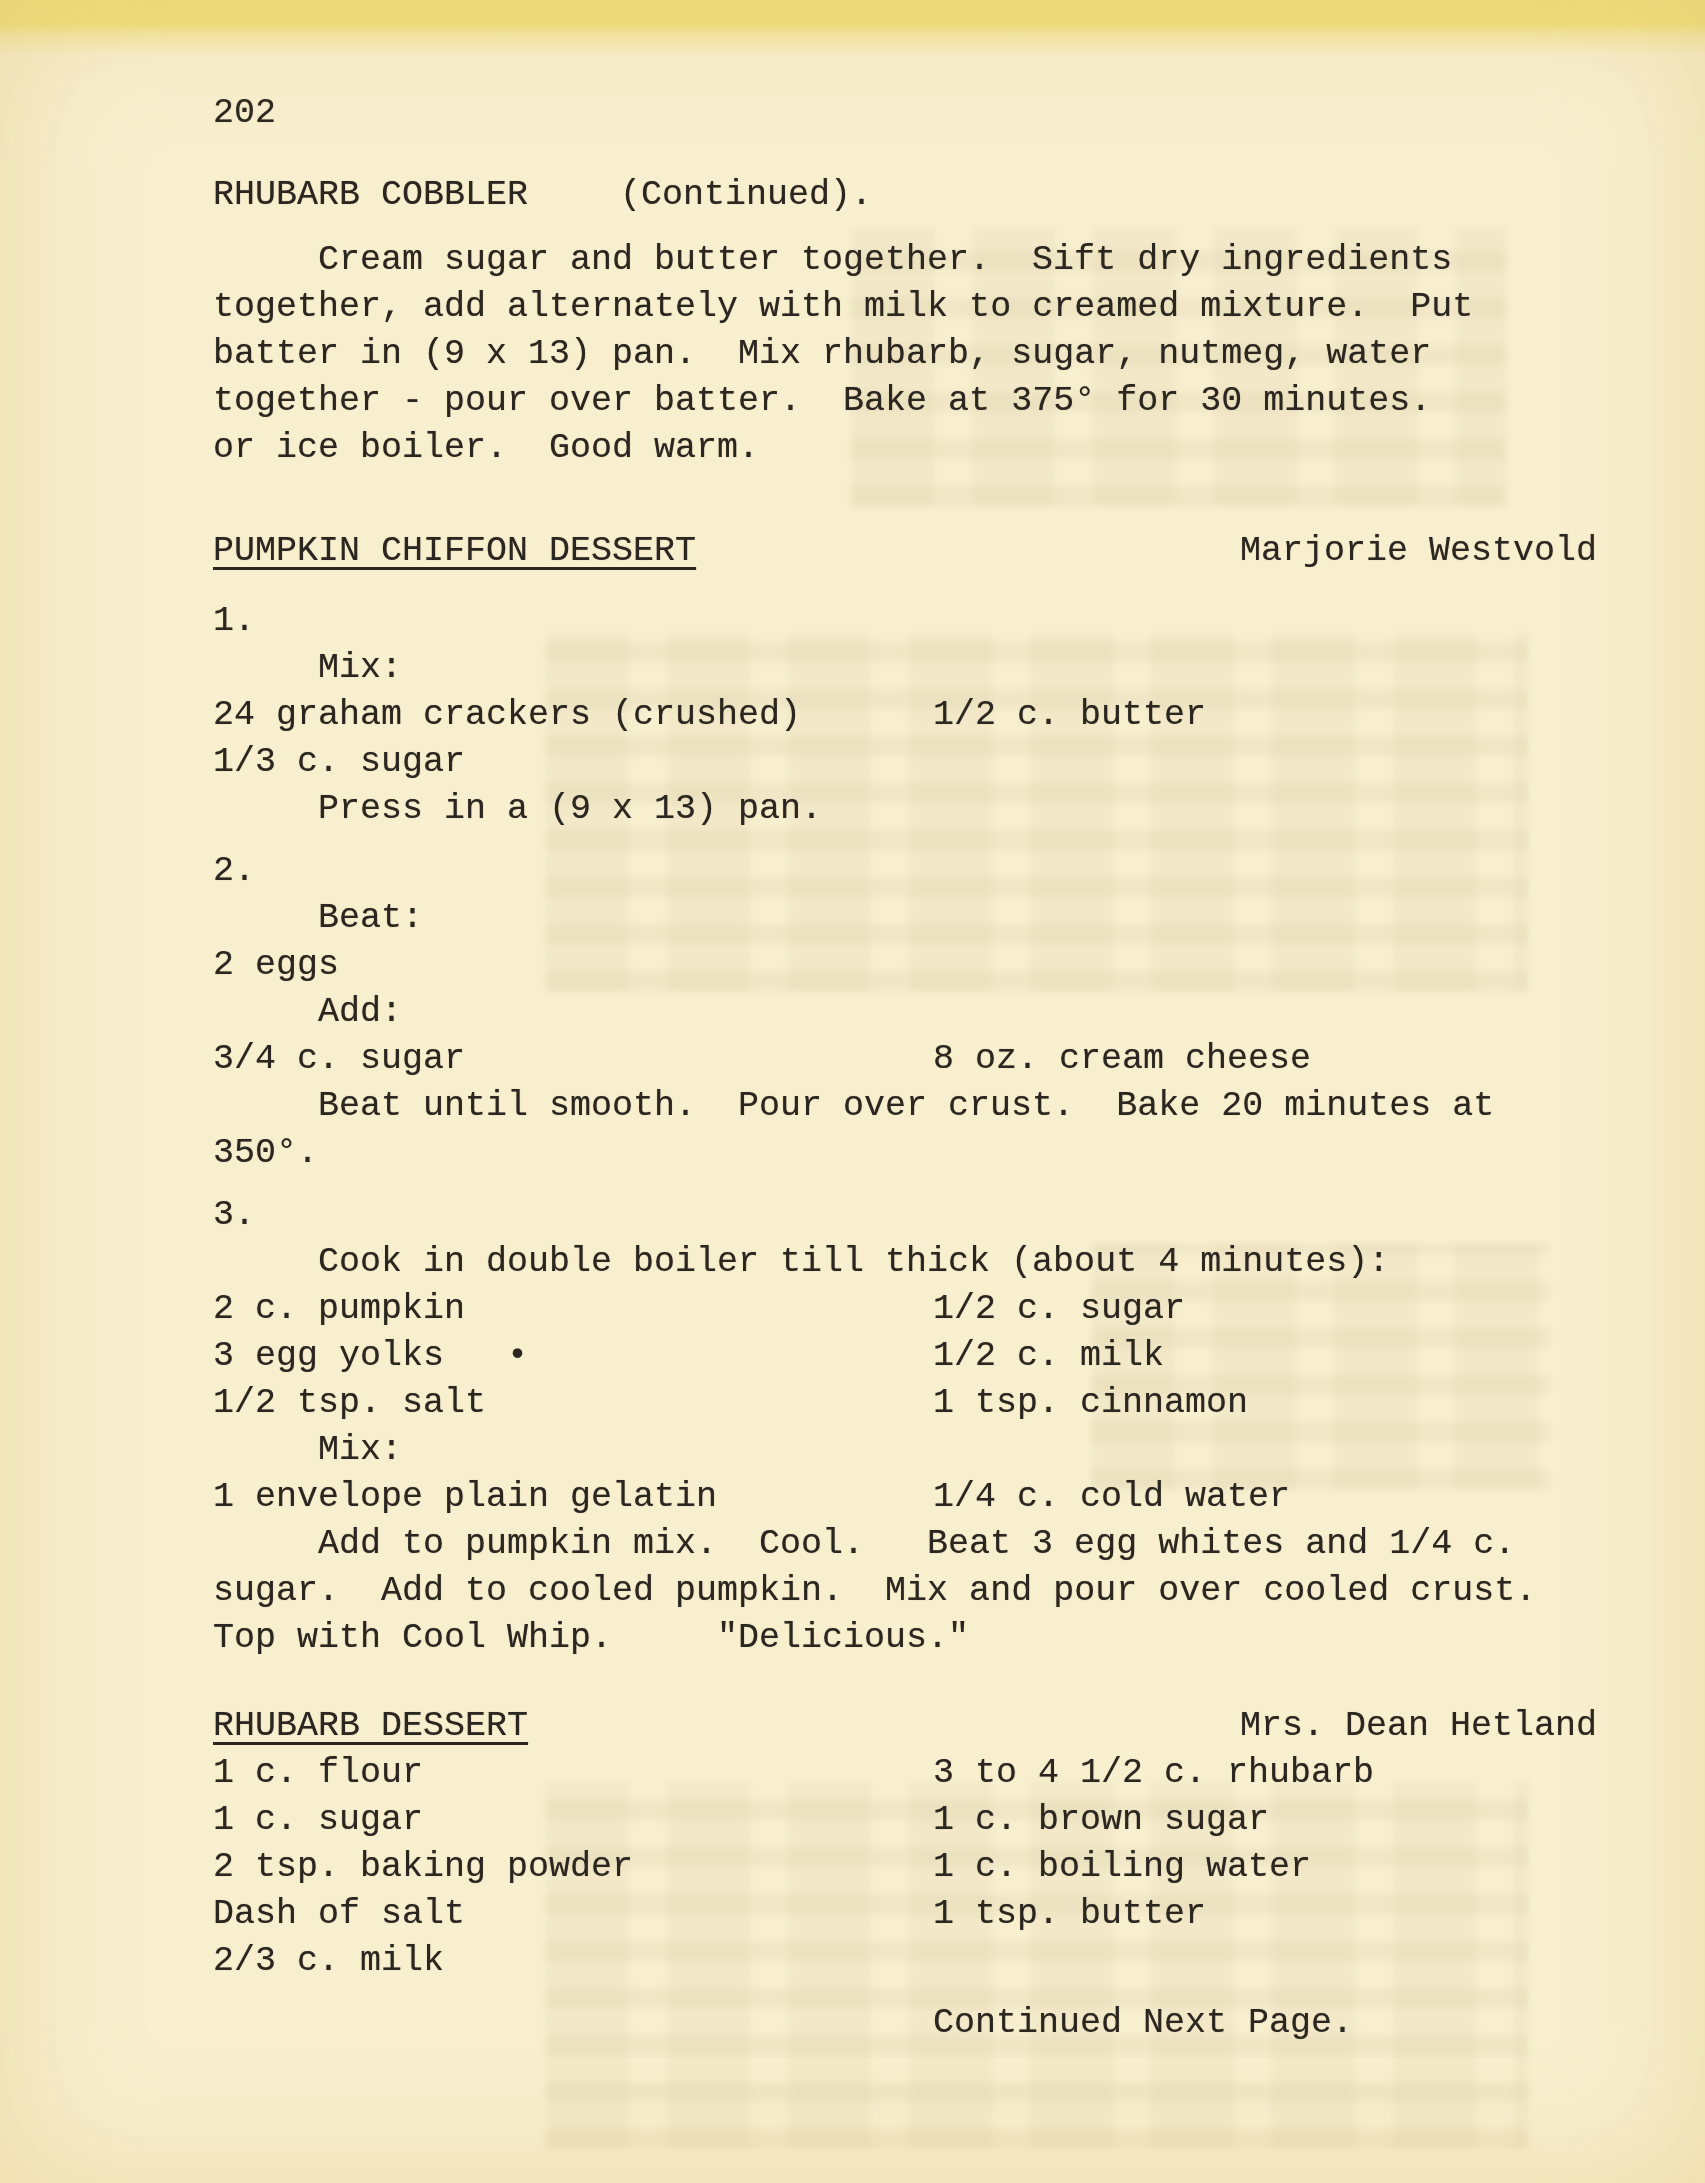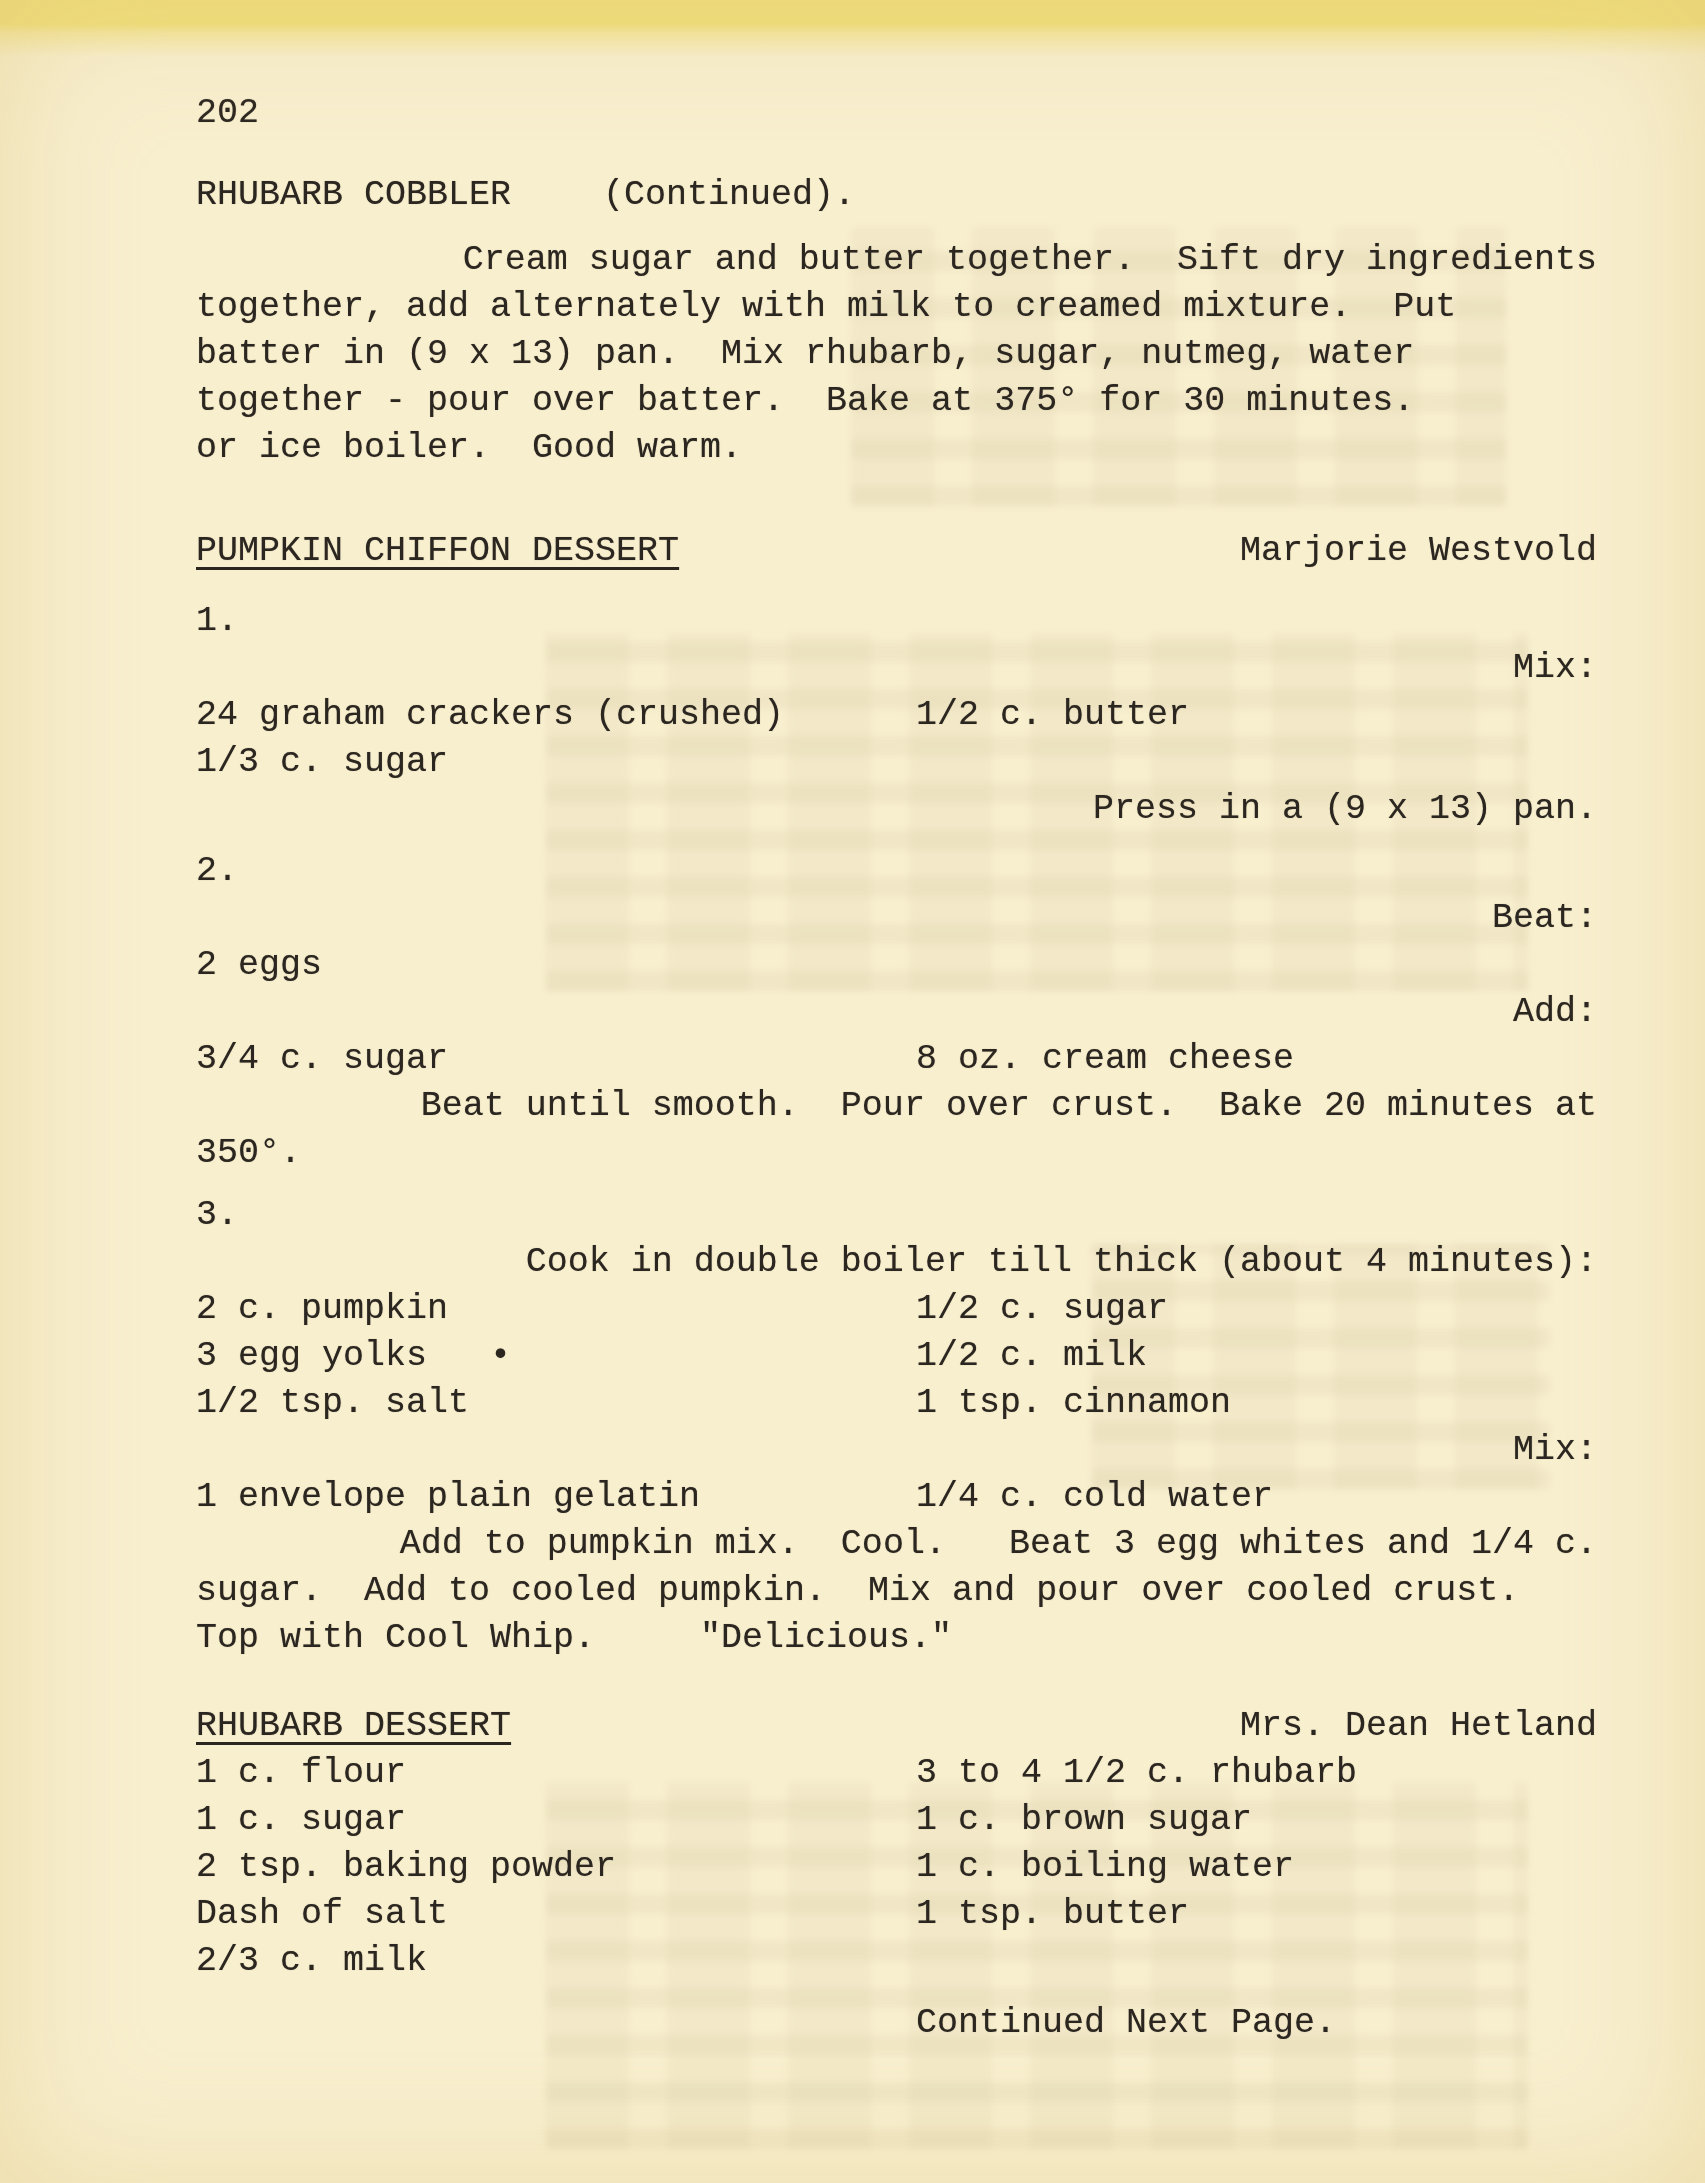--- a/index.html
+++ b/index.html
@@ -30,25 +30,25 @@
     background:
       repeating-linear-gradient(0deg, rgba(128,108,55,0.13) 0 20px, rgba(0,0,0,0) 20px 47px),
       repeating-linear-gradient(90deg, rgba(128,108,55,0.10) 0 83px, rgba(0,0,0,0) 83px 121px);
   }
   .g1 { left: 851px; top: 227px;  width: 655px; height: 279px; }
   .g2 { left: 546px; top: 633px; width: 982px; height: 358px; }
   .g3 { left: 1092px; top: 1244px; width: 458px; height: 245px; }
   .g4 { left: 546px; top: 1782px; width: 982px; height: 367px; }
 
   .content {
-    position: absolute; left: 196px; top: 90px; right: 109px; z-index: 1;
+    position: absolute; left: 213px; top: 90px; right: 109px; z-index: 1;
     line-height: 47px;
   }
   .line { white-space: pre; min-height: 47px; }
-  .indent { padding-left: 105px; text-align: right; }
+  .indent { padding-left: 105px; }
   .pagenum { margin-bottom: 35px; }
 
   .head-row { display: flex; align-items: flex-start; min-height: 47px; }
   .head-row.gapped { gap: 92px; }
   .head-row.spaced { justify-content: space-between; }
   .title { white-space: pre; }
   .underlined {
     text-decoration: underline;
     text-decoration-thickness: 2.6px;
     text-underline-offset: 7px;

